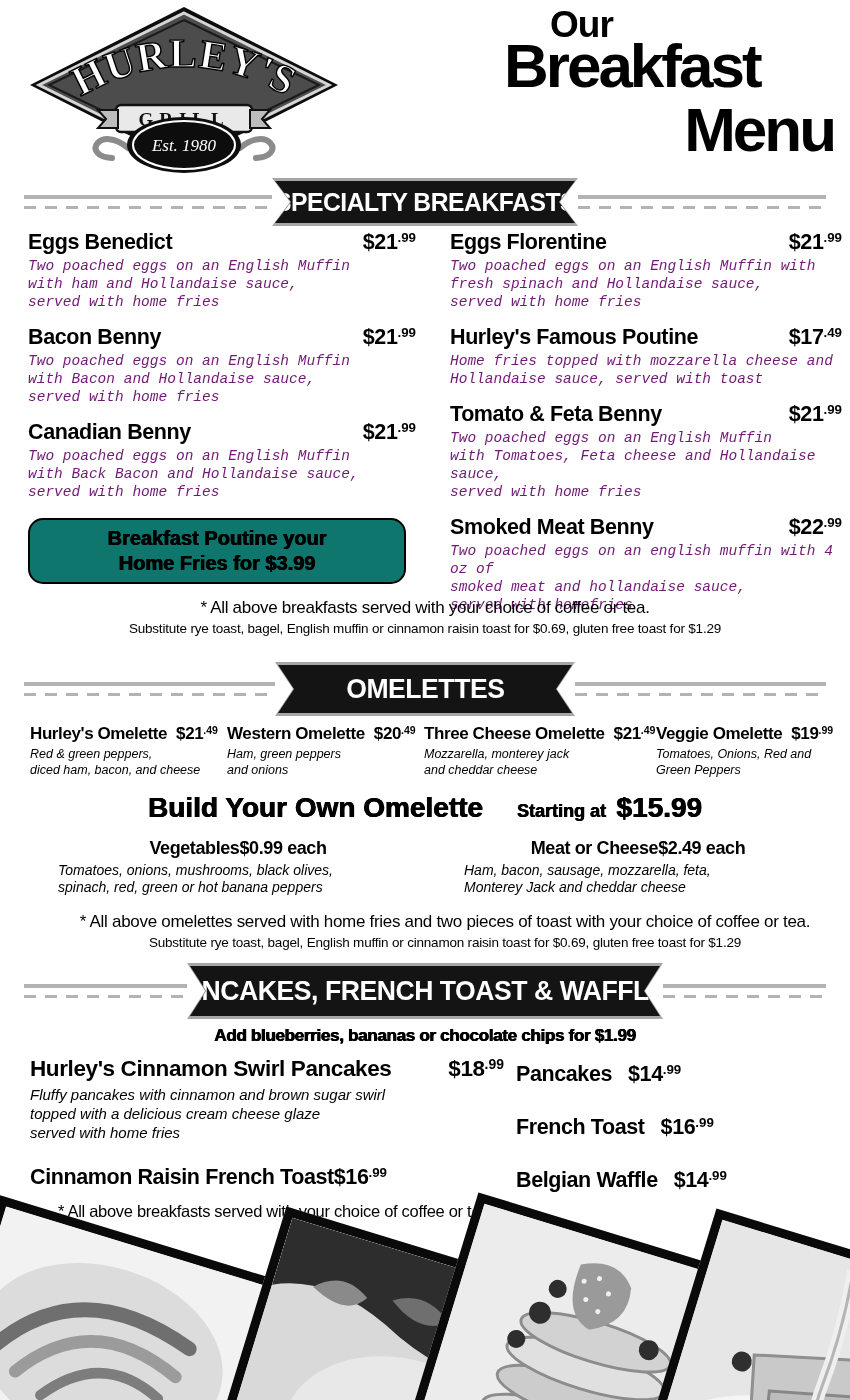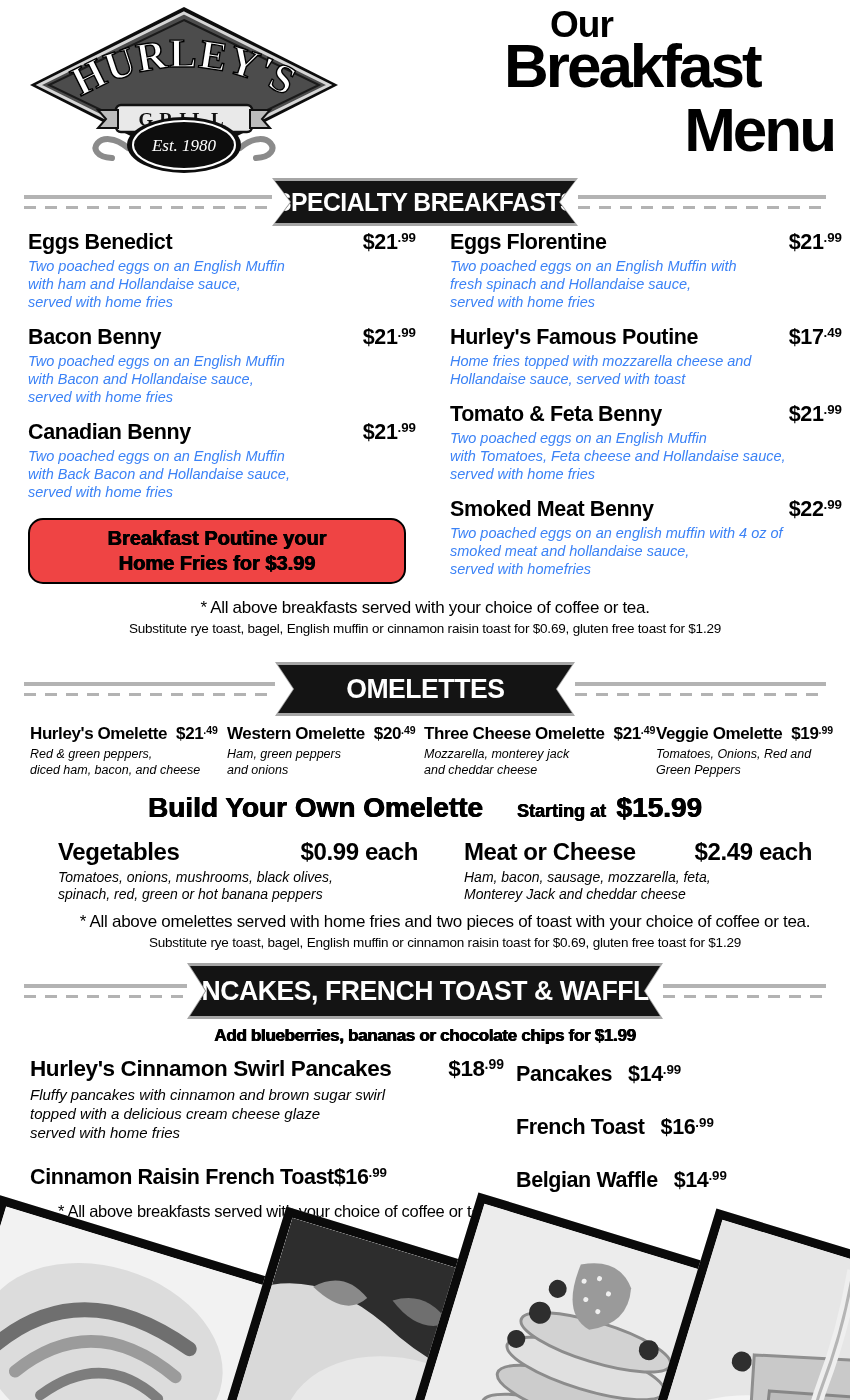--- a/index.html
+++ b/index.html
@@ -20,40 +20,40 @@
   .rule-solid{height:4px;background:#b3b3b3;}
   .rule-dashed{height:3px;background:repeating-linear-gradient(90deg,#b3b3b3 0 12px,transparent 12px 21px);}
   .ribbon{flex:0 0 auto;background:#a6a6a6;padding:3px;
     clip-path:polygon(0 0,100% 0,calc(100% - 18px) 50%,100% 100%,0 100%,18px 50%);}
   .ribbon-inner{background:#141414;color:#fff;display:flex;align-items:center;justify-content:center;
     clip-path:polygon(0 0,100% 0,calc(100% - 16px) 50%,100% 100%,0 100%,16px 50%);}
   .ribbon-text{display:inline-block;font-weight:700;letter-spacing:-0.5px;transform:scaleX(.95);white-space:nowrap;}
   
   .item-head{display:flex;justify-content:space-between;align-items:baseline;font-weight:700;letter-spacing:-0.4px;}
   .price sup{font-size:62%;vertical-align:0.5em;letter-spacing:0;}
-  .desc{font-style:italic;font-size:14.5px;line-height:1.24;color:#3b82f6;white-space:pre-line;margin:3px 0 13px 0;}
+  .desc{font-style:italic;font-size:14.5px;line-height:1.24;color:#701a75;white-space:pre-line;margin:3px 0 13px 0;font-family:Liberation Mono, monospace;}
   .xbold{text-shadow:0.6px 0 currentColor,-0.3px 0 currentColor;}
   
   .section1{position:absolute;top:230px;left:0;right:0;display:grid;grid-template-columns:388px 1fr;column-gap:34px;padding:0 8px 0 28px;}
   .section1 .item-head{font-size:21.5px;}
-  .promo-box{margin-top:16px;width:378px;background:#ef4444;border:2.5px solid #000;border-radius:15px;
+  .promo-box{margin-top:16px;width:378px;background:#0f766e;border:2.5px solid #000;border-radius:15px;
     text-align:center;font-size:20px;font-weight:700;line-height:1.25;padding:6px 4px;box-sizing:border-box;}
   .note-block{position:absolute;left:0;right:0;text-align:center;}
   .note-l1{font-size:17px;letter-spacing:-0.3px;}
   .note-l2{font-size:13.5px;letter-spacing:-0.2px;margin-top:3px;}
   
   .om-row{position:absolute;top:724px;left:0;right:0;display:grid;grid-template-columns:197px 197px 232px 1fr;padding:0 6px 0 30px;}
   .om-name{font-size:17px;font-weight:700;letter-spacing:-0.4px;white-space:nowrap;display:flex;gap:9px;align-items:baseline;}
   .om-desc{font-style:italic;font-size:12.5px;line-height:1.22;white-space:pre-line;margin-top:3px;}
   .build-row{position:absolute;top:792px;left:0;right:0;display:flex;justify-content:center;align-items:center;gap:34px;}
   .build-title{font-size:28px;font-weight:700;letter-spacing:0;}
   .build-prefix{font-size:18px;font-weight:700;}
   .build-price{font-size:28px;font-weight:700;margin-left:6px;}
   .options-row{position:absolute;top:838px;left:0;right:0;display:grid;grid-template-columns:360px 1fr;column-gap:46px;padding:0 38px 0 58px;}
-  .opt-head{display:flex;justify-content:space-between;align-items:baseline;font-size:24px;font-weight:700;letter-spacing:-0.4px;}
+  .opt-head{display:flex;justify-content:center;align-items:baseline;font-size:18px;font-weight:700;letter-spacing:-0.4px;}
   .opt-desc{font-style:italic;font-size:14px;line-height:1.24;white-space:pre-line;margin-top:3px;}
   
   .addon-line{position:absolute;top:1026px;left:0;right:0;text-align:center;font-size:17px;font-weight:700;letter-spacing:-0.3px;}
   .pan-grid{position:absolute;top:1056px;left:0;right:0;display:grid;grid-template-columns:474px 1fr;column-gap:12px;padding:0 10px 0 30px;}
   .pan-grid .item-head{font-size:22.5px;}
   .pan-head-inline{display:flex;align-items:baseline;font-size:21.5px;font-weight:700;letter-spacing:-0.4px;margin-top:22px;}
   .pan-right-item{display:flex;gap:16px;align-items:flex-end;font-size:21.5px;font-weight:700;letter-spacing:-0.4px;margin-bottom:28px;}
   .pan-desc{font-style:italic;font-size:15px;line-height:1.26;white-space:pre-line;margin:4px 0 0 0;}
   .note3{position:absolute;top:1202px;left:58px;font-size:16.5px;letter-spacing:-0.3px;}
   

